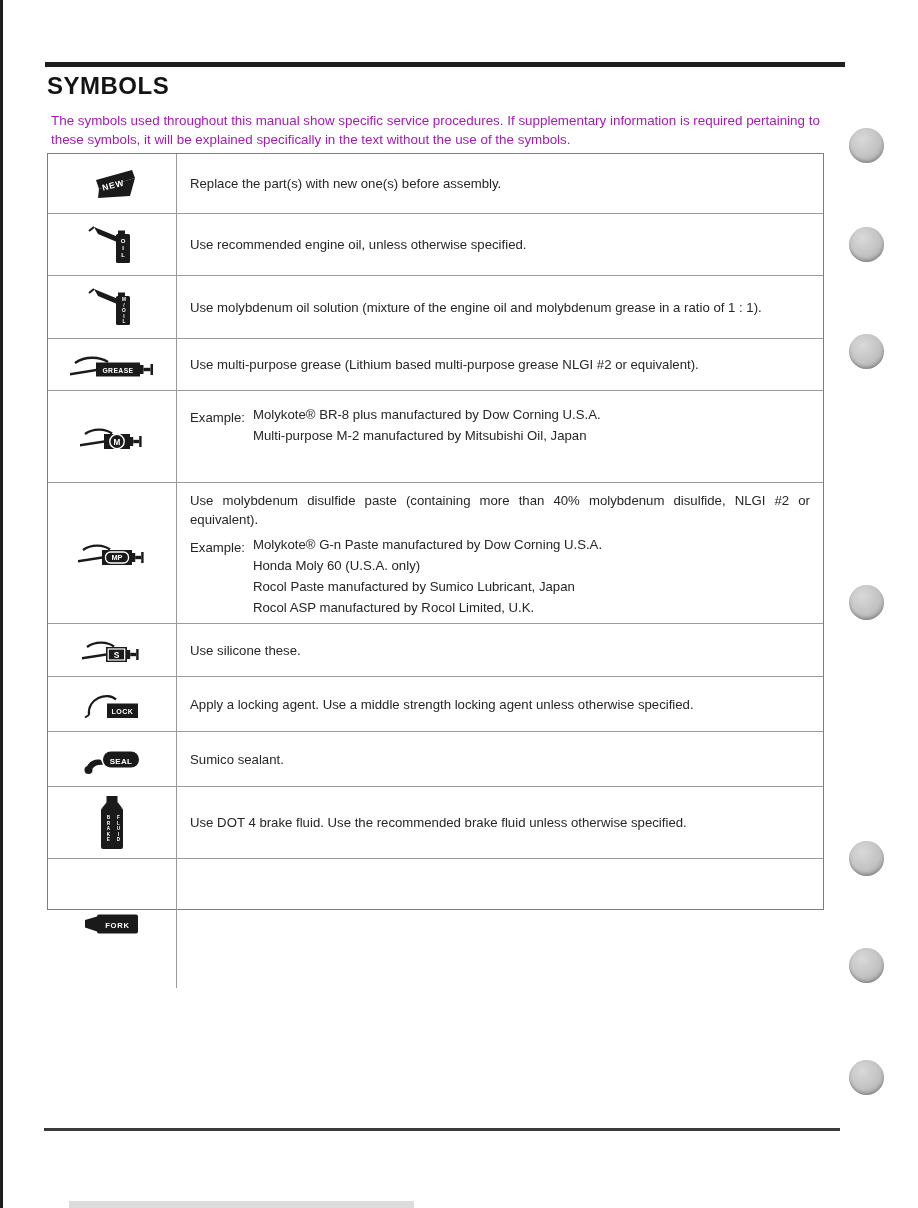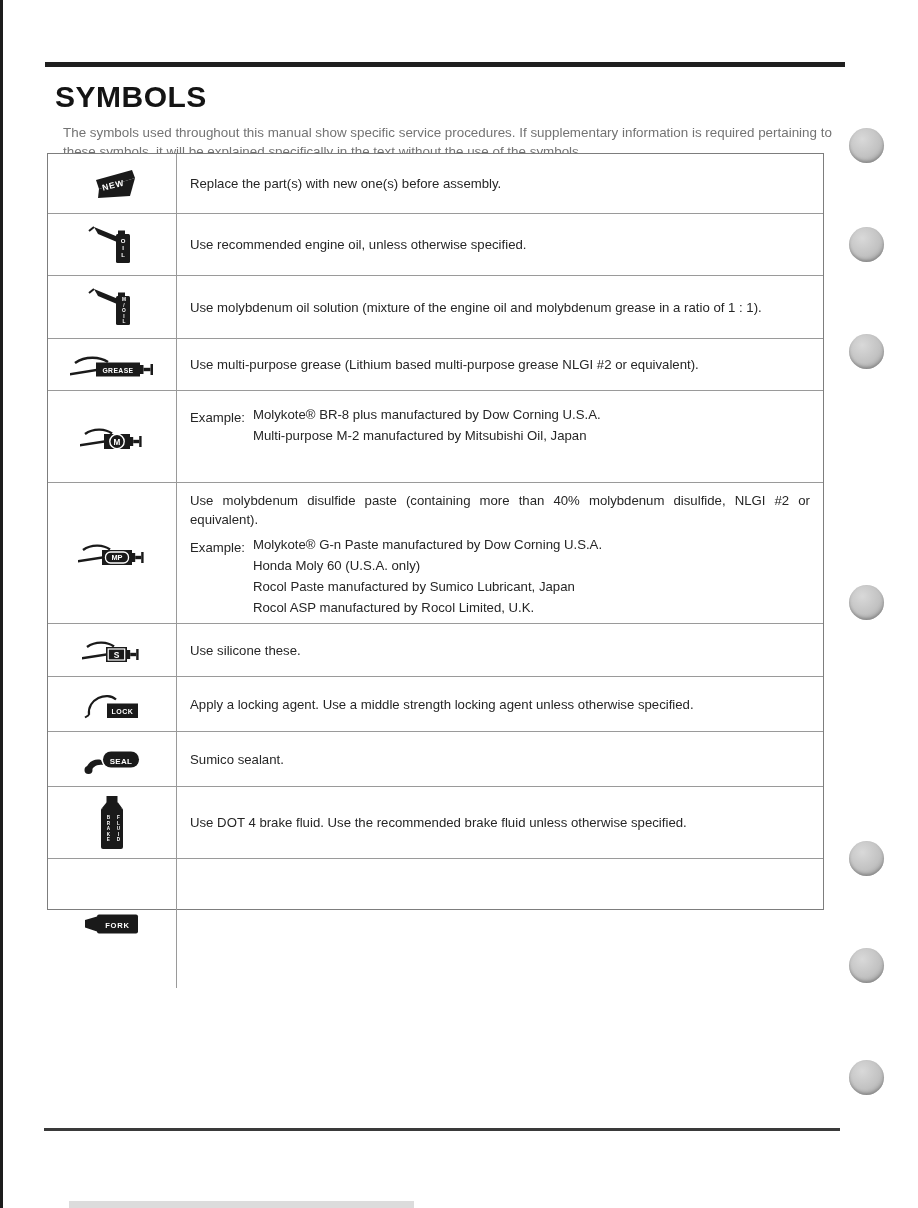--- a/index.html
+++ b/index.html
@@ -3,24 +3,24 @@
 <meta charset="utf-8">
 <style>
   html,body{margin:0;padding:0;}
   body{
     width:918px;height:1208px;position:relative;background:#ffffff;
     font-family:"Liberation Sans","DejaVu Sans",sans-serif;color:#262626;
     overflow:hidden;
   }
   .scan-edge{position:absolute;left:0;top:0;width:3px;height:1208px;background:#1c1c1c;}
   .top-rule{position:absolute;left:45px;top:62px;width:800px;height:5px;background:#1f1f1f;}
-  .title{position:absolute;left:47px;top:72px;margin:8px;font-size:30px;font-weight:bold;
+  .title{position:absolute;left:47px;top:72px;margin:0;font-size:24px;font-weight:bold;
          letter-spacing:.5px;color:#141414;}
-  .intro{position:absolute;left:47px;top:107px;width:802px;margin:16px;
-         font-size:13.4px;line-height:19px;color:#737373;}
+  .intro{position:absolute;left:47px;top:107px;width:802px;margin:4px;
+         font-size:13.4px;line-height:19px;color:#a21caf;}
 
   .symbols-table{position:absolute;left:47px;top:153px;width:777px;border:1px solid #7d7d7d;
                  background:#fff;box-sizing:border-box;}
   .row{display:flex;border-bottom:1px solid #9a9a9a;box-sizing:border-box;}
   .row:last-child{border-bottom:none;flex-direction:column;}
   .icon-cell{width:129px;flex:0 0 129px;border-right:1px solid #9a9a9a;
              display:flex;align-items:center;justify-content:center;box-sizing:border-box;}
   .text-cell{flex:1;display:flex;flex-direction:column;justify-content:center;
              padding:0 13px;font-size:13.2px;line-height:19px;box-sizing:border-box;overflow:hidden;}
   .text-cell.topalign{justify-content:flex-start;padding-top:8px;}

